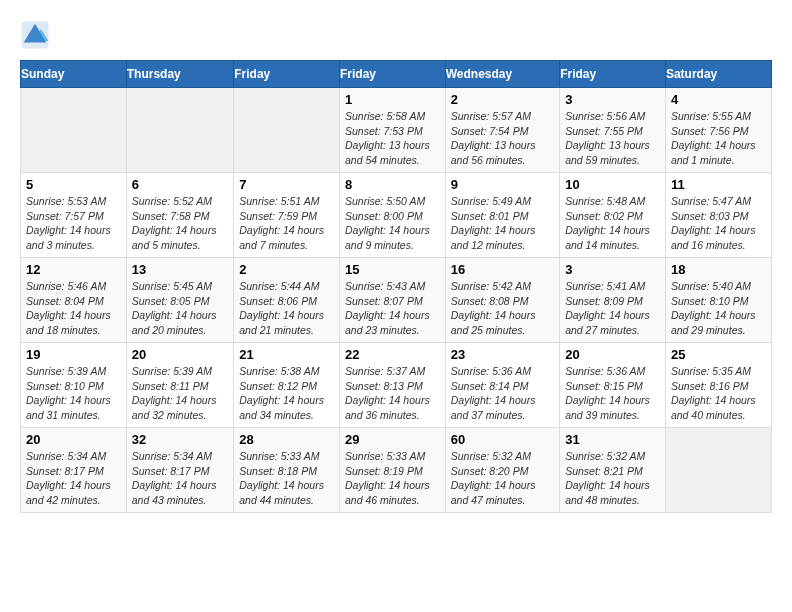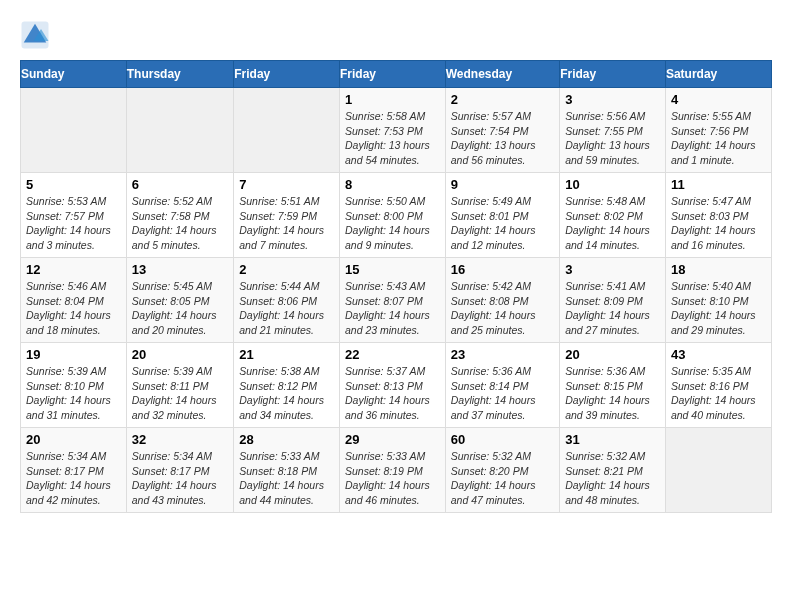--- a/index.html
+++ b/index.html
@@ -234,21 +234,21 @@
         </td>
         <td>
           <span class="day-number">23</span>
           <div class="day-info">Sunrise: 5:36 AM<br>Sunset: 8:14 PM<br>Daylight: 14 hours and 37 minutes.</div>
         </td>
         <td>
           <span class="day-number">20</span>
           <div class="day-info">Sunrise: 5:36 AM<br>Sunset: 8:15 PM<br>Daylight: 14 hours and 39 minutes.</div>
         </td>
         <td>
-          <span class="day-number">43</span>
+          <span class="day-number">25</span>
           <div class="day-info">Sunrise: 5:35 AM<br>Sunset: 8:16 PM<br>Daylight: 14 hours and 40 minutes.</div>
         </td>
       </tr>
       <tr>
         <td>
           <span class="day-number">20</span>
           <div class="day-info">Sunrise: 5:34 AM<br>Sunset: 8:17 PM<br>Daylight: 14 hours and 42 minutes.</div>
         </td>
         <td>
           <span class="day-number">32</span>

